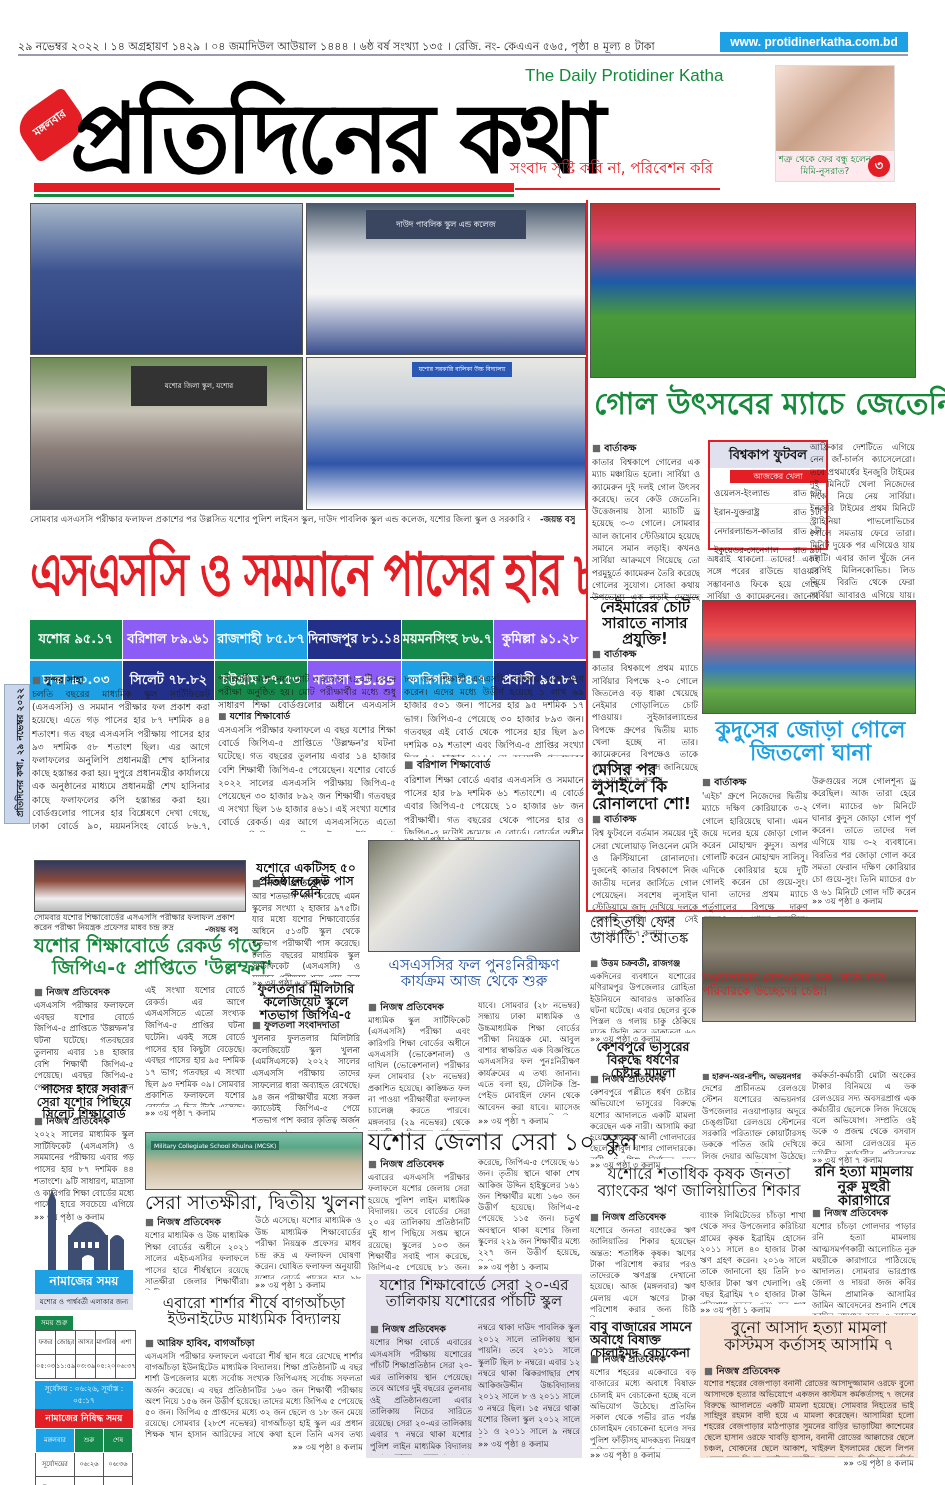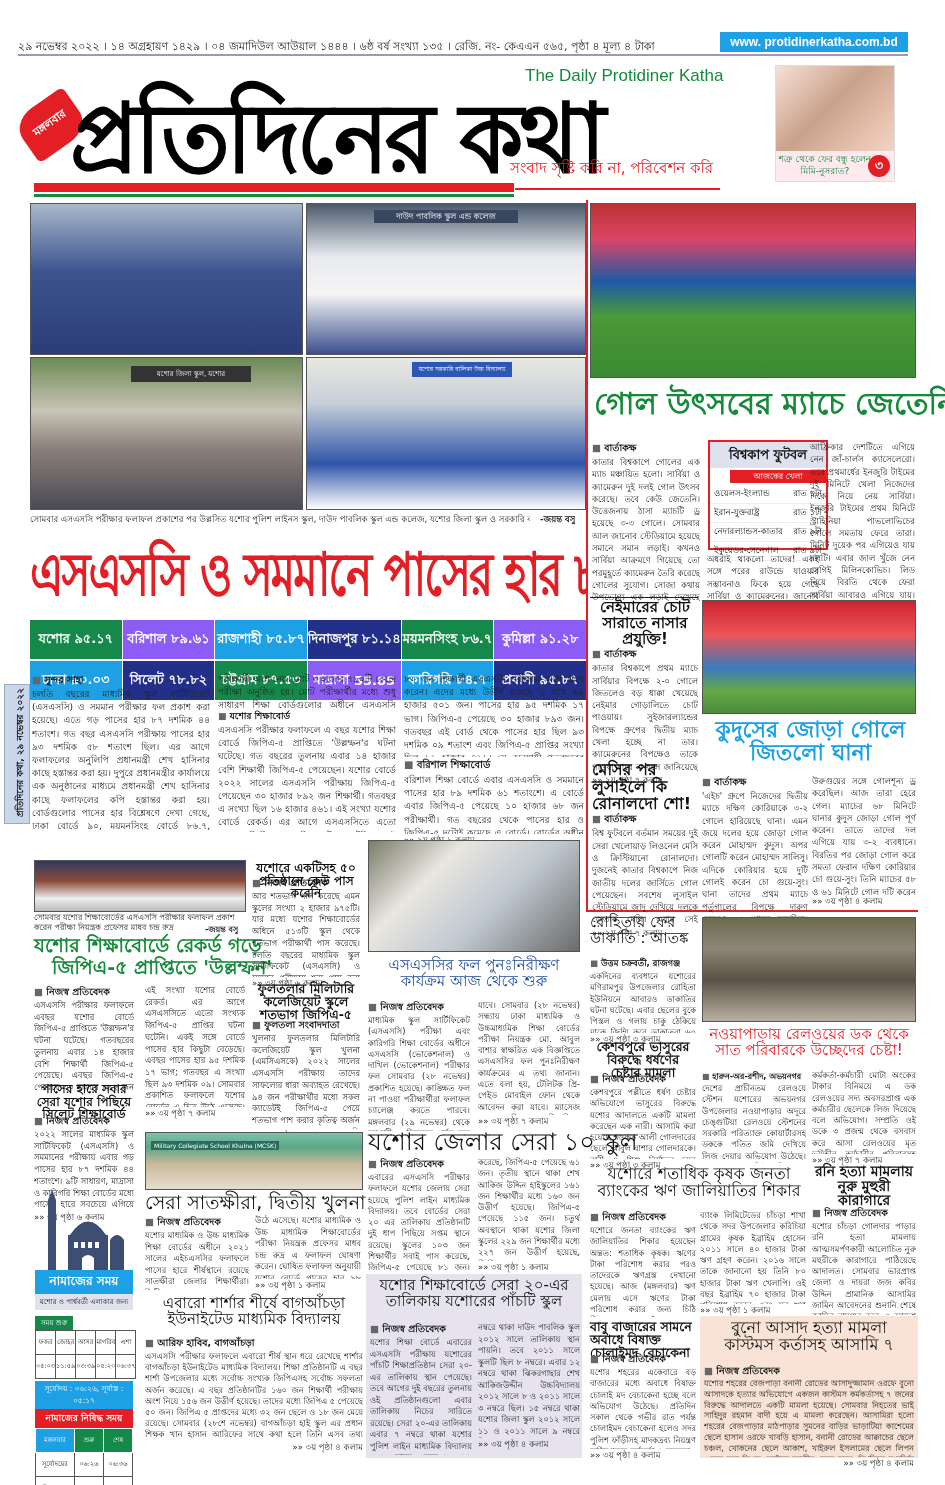--- a/index.html
+++ b/index.html
@@ -77,24 +77,24 @@
 <div class="abs redbar" style="left:34px;width:480px"></div>
 <div class="abs greenbar" style="left:34px;width:480px"></div>
 <div class="abs thinbar" style="left:515px;width:205px"></div>
 <div class="abs teaser">
   <div class="cap">শত্রু থেকে ফের বন্ধু হলেন মিমি-নুসরাত?</div>
   <div class="pg">৩</div>
 </div>
 
 <div class="abs photo ph-blue" style="left:30px;top:203px;width:273px;height:152px"></div>
 <div class="abs photo ph-white" style="left:306px;top:203px;width:280px;height:152px">
-  <div style="margin:6px auto 0;width:144px;background:#3a4660;color:#fff;font-size:8px;text-align:center;padding:0">দাউদ পাবলিক স্কুল এন্ড কলেজ</div>
+  <div style="margin:6px auto 0;width:160px;background:#3a4660;color:#fff;font-size:8px;text-align:center;padding:8px">দাউদ পাবলিক স্কুল এন্ড কলেজ</div>
 </div>
 <div class="abs photo ph-crowd" style="left:30px;top:357px;width:273px;height:153px">
-  <div style="margin:8px 0 0 100px;width:120px;background:#333;color:#fff;font-size:7px;text-align:center;padding:2px">যশোর জিলা স্কুল, যশোর</div>
+  <div style="margin:8px 0 0 100px;width:136px;background:#333;color:#fff;font-size:7px;text-align:center;padding:14px">যশোর জিলা স্কুল, যশোর</div>
 </div>
 <div class="abs photo ph-girls" style="left:306px;top:357px;width:280px;height:153px">
   <div style="margin:4px 0 0 105px;width:100px;background:#2c58b5;color:#fff;font-size:6px;text-align:center;padding:2px">যশোর সরকারি বালিকা উচ্চ বিদ্যালয়</div>
 </div>
 <div class="abs caption" style="left:30px;top:513px;width:500px">সোমবার এসএসসি পরীক্ষার ফলাফল প্রকাশের পর উল্লসিত যশোর পুলিশ লাইনস স্কুল, দাউদ পাবলিক স্কুল এন্ড কলেজ, যশোর জিলা স্কুল ও সরকারি বালিকা উচ্চ বিদ্যালয়ের শিক্ষার্থীরা</div>
 <div class="abs caption" style="left:540px;top:513px;font-weight:bold">-জয়ন্ত বসু</div>
 
 <div class="abs" style="left:30px;top:530px;width:556px;height:84px;overflow:hidden">
   <div class="bighead" style="font-size:44px">এসএসসি ও সমমানে পাসের হার ৮৭.৪৪ শতাংশ</div>
 </div>
@@ -350,21 +350,21 @@
   <div class="cont">»» ৩য় পৃষ্ঠা ৩ কলাম</div>
 </div>
 <div class="abs hd" style="left:590px;top:1040px;width:106px;font-size:12.5px;white-space:normal;text-align:center">কেশবপুরে ভাসুরের বিরুদ্ধে ধর্ষণের চেষ্টার মামলা</div>
 <div class="abs" style="left:590px;top:1072px;width:106px">
   <div class="byline">নিজস্ব প্রতিবেদক</div>
   <div class="body" style="height:72px;font-size:8.2px;line-height:11.3px">কেশবপুরে পল্লীতে ধর্ষণ চেষ্টার অভিযোগে ভাসুরের বিরুদ্ধে যশোর আদালতে একটি মামলা করেছেন এক নারী। আসামি করা হয়েছে শওকত আলী গোলদারের ছেলে আবুল বাশার গোলদারকে। নারী ও শিশু নির্যাতন দমন ট্রাইব্যুনাল-১</div>
   <div class="cont">»» ৩য় পৃষ্ঠা ৩ কলাম</div>
 </div>
 
 <div class="abs photo ph-ruin" style="left:702px;top:917px;width:214px;height:105px"></div>
-<div class="abs hd hd-red" style="left:702px;top:1027px;width:214px;font-size:15px;white-space:normal;text-align:center;font-weight:normal">নওয়াপাড়ায় রেলওয়ের ডক থেকে সাত পরিবারকে উচ্ছেদের চেষ্টা!</div>
+<div class="abs hd hd-red" style="left:702px;top:972px;width:214px;font-size:12px;white-space:normal;text-align:left;font-weight:normal">নওয়াপাড়ায় রেলওয়ের ডক থেকে সাত পরিবারকে উচ্ছেদের চেষ্টা!</div>
 <div class="abs" style="left:702px;top:1070px;width:104px">
   <div class="byline" style="font-size:8px">হারুন-অর-রশীদ, অভয়নগর</div>
   <div class="body" style="height:80px;font-size:8.2px;line-height:11.3px">দেশের প্রাচীনতম রেলওয়ে স্টেশন যশোরের অভয়নগর উপজেলার নওয়াপাড়ার অদূরে চেঙ্গুটিয়া রেলওয়ে স্টেশনের সরকারি পরিত্যাক্ত কোয়ার্টারসহ ডককে পতিত জমি দেখিয়ে লিজ দেয়ার অভিযোগ উঠেছে। রেলওয়ের সংশ্লিষ্ট বিভাগের কতিপয় অসাধু</div>
 </div>
 <div class="abs" style="left:812px;top:1070px;width:104px">
   <div class="body" style="height:84px;font-size:8.2px;line-height:11.3px">কর্মকর্তা-কর্মচারী মোটা অংকের টাকার বিনিময়ে এ ডক রেলওয়ের সদ্য অবসরপ্রাপ্ত এক কর্মচারীর ছেলেকে লিজ দিয়েছে বলে অভিযোগ। সম্প্রতি ওই ডকে ৩ প্রজন্ম থেকে বসবাস করে আসা রেলওয়ের মৃত ভূমিহীন কর্মচারীর পরিবারসহ বসবাসরত ৭টি ভূমিহীন</div>
   <div class="cont">»» ৩য় পৃষ্ঠা ৭ কলাম</div>
 </div>
 
 <div class="abs hd" style="left:590px;top:1166px;width:218px;font-size:16px;white-space:normal;text-align:center;font-weight:normal">যশোরে শতাধিক কৃষক জনতা ব্যাংকের ঋণ জালিয়াতির শিকার</div>

